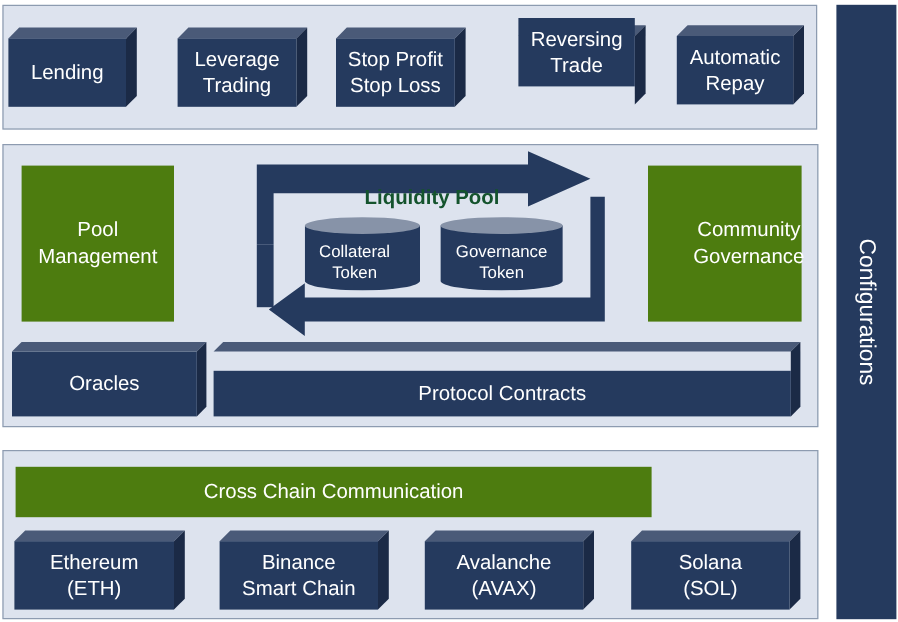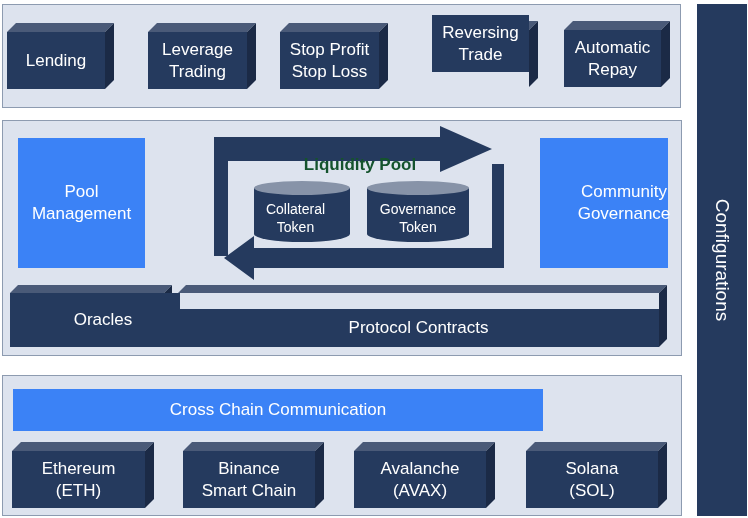--- a/index.html
+++ b/index.html
@@ -1,19 +1,19 @@
 <!DOCTYPE html>
 <html><head>
 <meta charset="utf-8">
 <style>
   html, body { margin:0; padding:0; background:#ffffff; }
   body { width:748px; height:518px; position:relative; overflow:hidden;
          font-family:"Liberation Sans", sans-serif; }
   .panel { position:absolute; background:#dde3ee; border:1px solid #8d9bb0; box-sizing:border-box; }
-  .box { position:absolute; background:#3b82f6; color:#ffffff; display:flex; align-items:center;
+  .box { position:absolute; background:#4d7c0f; color:#ffffff; display:flex; align-items:center;
          justify-content:center; text-align:center; font-size:17px; line-height:22px; box-sizing:border-box; }
   .box3d { position:absolute; }
   .box3d .front { position:absolute; left:0; bottom:0; background:#253a5e; color:#fff;
                   display:flex; align-items:center; justify-content:center; text-align:center;
                   font-size:17px; line-height:22px; white-space:pre-line; }
   .box3d svg { position:absolute; left:0; top:0; overflow:visible; }
   .lbl { white-space:pre-line; }
   #config { position:absolute; left:697px; top:4px; width:50px; height:512px; background:#253a5e; }
   #config span { position:absolute; left:50%; top:50%; transform:translate(-50%,-50%) rotate(90deg);
                  color:#fff; font-size:19px; white-space:nowrap; }
@@ -97,21 +97,21 @@
   </svg>
   <div class="txt">Governance
 Token</div>
 </div>
 
 <div class="box3d" style="left:10px;top:285px;width:162px;height:62px;">
   <svg width="162" height="62">
     <polygon points="0,8 8,0 162,0 154,8" fill="#4a5a78"></polygon>
     <polygon points="154,8 162,0 162,54 154,62" fill="#1b2a46"></polygon>
   </svg>
-  <div class="front" style="width:154px;height:54px;padding-left:16px;">Oracles</div>
+  <div class="front" style="width:154px;height:54px;">Oracles</div>
 </div>
 <div class="box3d" style="left:178px;top:285px;width:489px;height:62px;">
   <svg width="489" height="62">
     <polygon points="0,8 8,0 489,0 481,8" fill="#4a5a78"></polygon>
     <polygon points="481,8 489,0 489,54 481,62" fill="#1b2a46"></polygon>
   </svg>
   <div class="front" style="width:481px;height:38px;">Protocol Contracts</div>
 </div>
 
 <div class="panel" style="left:2px;top:375px;width:680px;height:141px;"></div>

